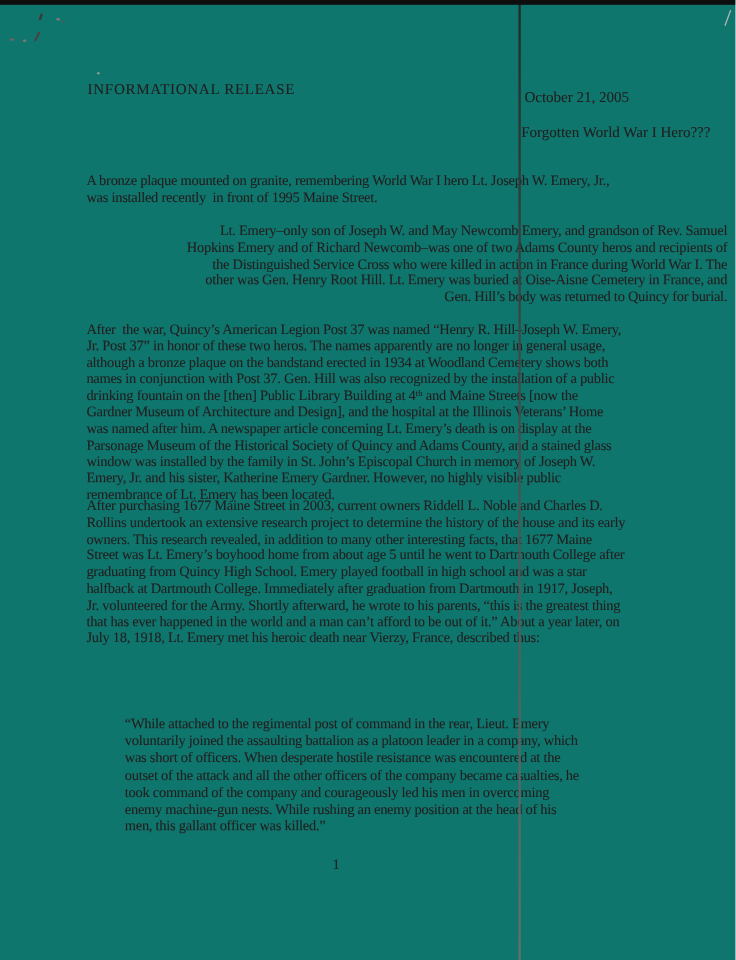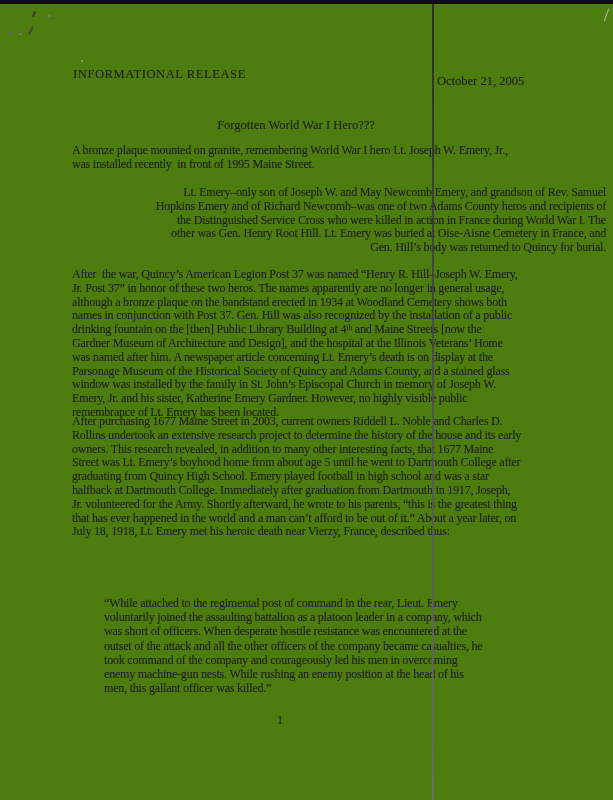--- a/index.html
+++ b/index.html
@@ -1,20 +1,20 @@
 <!DOCTYPE html>
 <html><head>
 <meta charset="utf-8">
 <style>
   html, body { margin: 0; padding: 0; background: #ffffff; }
   .page {
     position: relative;
     width: 613px;
     height: 800px;
-    background: #4d7c0f;
+    background: #0f766e;
     overflow: hidden;
     font-family: "Liberation Serif", "DejaVu Serif", serif;
     color: #1f1f1f;
     text-shadow: 0.2px 0.2px 0.4px rgba(45,45,45,0.35);
   }
   .para {
     position: absolute;
     left: 72px;
     width: 534px;
     font-size: 12px;
@@ -29,22 +29,22 @@
   .para-quote { top: 596px; left: 104px; width: 452px; line-height: 14.2px; }
   .header-label {
     position: absolute; left: 73px; top: 67px;
     font-size: 12.5px; letter-spacing: 0.6px; white-space: nowrap;
   }
   .date {
     position: absolute; left: 437px; top: 74px;
     font-size: 12.5px; white-space: nowrap;
   }
   .doc-title {
-    position: absolute; left: 0; top: 118px; width: 592px;
-    text-align: center; font-size: 12.5px;
+    position: absolute; left: 0; top: 103px; width: 592px;
+    text-align: right; font-size: 12.5px;
   }
   .page-number {
     position: absolute; left: 0; top: 713px; width: 560px;
     text-align: center; font-size: 12px;
   }
   .top-edge {
     position: absolute; top: 0; left: 0; width: 613px; height: 4px;
     background: #0e0e0e; z-index: 4;
   }
   .scan-vline {

